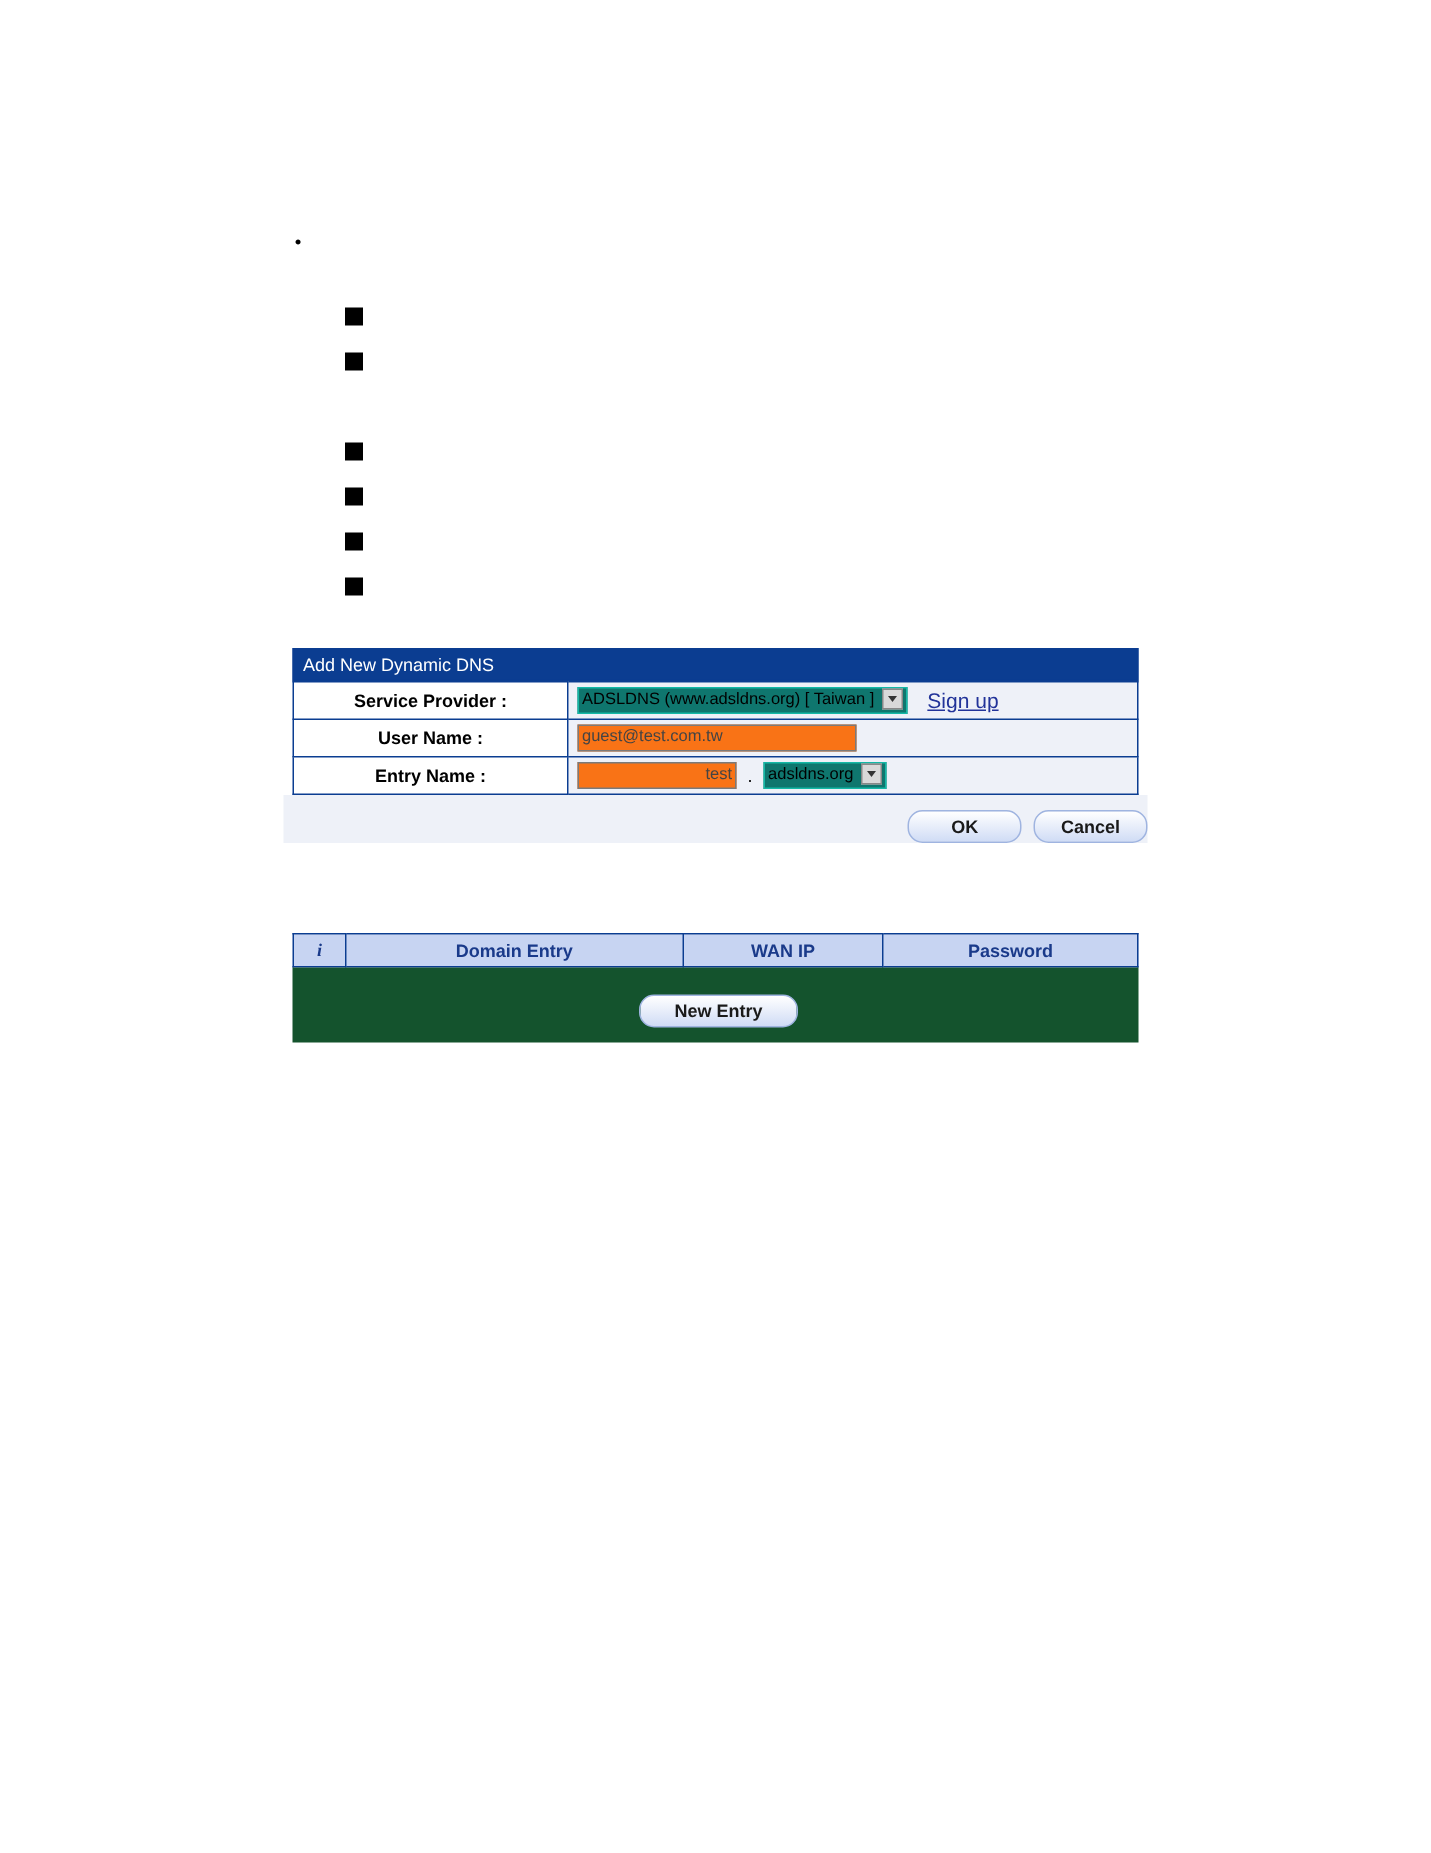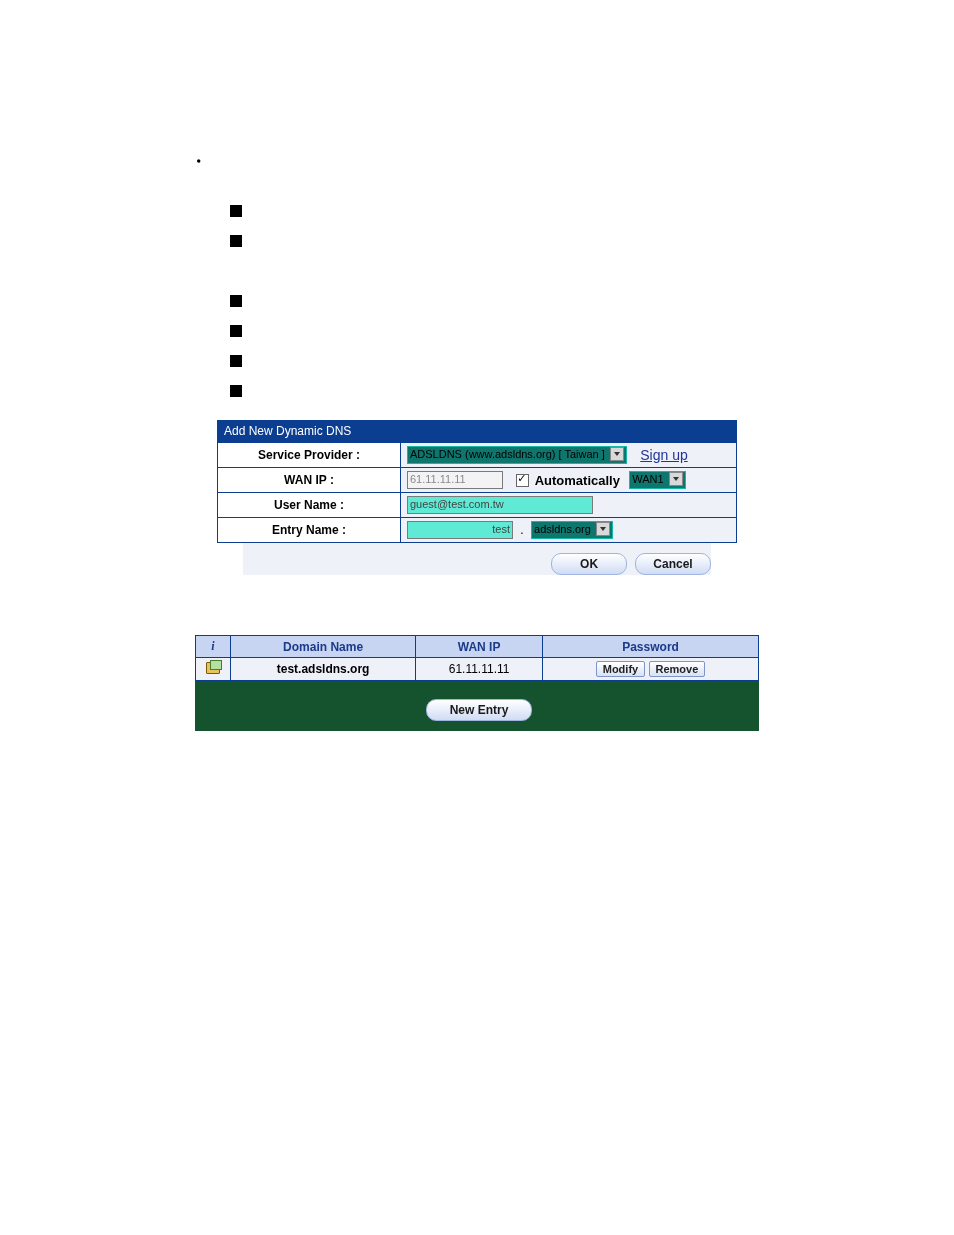--- a/index.html
+++ b/index.html
@@ -50,22 +50,22 @@
     height: 12px;
     background: #000;
   }
   .cont {
     margin-left: 68px;
     color: #fff;
     line-height: 26px;
     margin-bottom: 4px;
   }
   .panel {
-    width: 520px;
-    margin: 16px auto 0 auto;
+    width: 564px;
+    margin: 28px auto 0 auto;
   }
   .panel-header {
     background: #0b3d91;
     color: #ffffff;
     font-size: 12px;
     padding: 3px 6px;
     border: 1px solid #0b3d91;
   }
   .form-table {
     width: 100%;
@@ -111,21 +111,21 @@
   }
   .faux-select .arrow::after {
     content: "";
     border-left: 3px solid transparent;
     border-right: 3px solid transparent;
     border-top: 4px solid #333;
   }
   .faux-input {
     display: inline-block;
     border: 1px solid #7a7a7a;
-    background: #5eead4;
+    background: #f97316;
     font-size: 11px;
     height: 16px;
     line-height: 15px;
     padding: 0 2px;
     vertical-align: middle;
     color: #444;
     width: 180px;
   }
   .faux-input.disabled {
     color: #8a8a8a;
@@ -168,21 +168,21 @@
     vertical-align: middle;
   }
   .dots {
     letter-spacing: 1px;
     font-family: monospace;
   }
   .btn-row {
     text-align: right;
     padding: 10px 0 0 0;
     background: #eef1f8;
-    width: 468px;
+    width: 576px;
     margin: 0 auto;
     box-sizing: border-box;
   }
   .pill-btn {
     display: inline-block;
     min-width: 50px;
     text-align: center;
     font-size: 12px;
     font-weight: bold;
     padding: 3px 12px;
@@ -294,33 +294,20 @@
     <table class="form-table">
       <tbody>
           <tr>
         <td class="label">Service Provider :</td>
         <td class="value">
           <span class="faux-select">
             <span>ADSLDNS (www.adsldns.org) [ Taiwan ]</span>
             <span class="arrow"></span>
           </span>
           <a class="signup">Sign up</a>
-        </td>
-      </tr>
-      <tr>
-        <td class="label">WAN IP :</td>
-        <td class="value">
-          <span class="faux-input disabled">61.11.11.11</span>
-          &nbsp;&nbsp;
-          <span class="faux-checkbox"></span>
-          <span class="auto-label">Automatically</span>
-          <span class="faux-select">
-            <span>WAN1</span>
-            <span class="arrow"></span>
-          </span>
         </td>
       </tr>
       <tr>
         <td class="label">User Name :</td>
         <td class="value">
           <span class="faux-input">guest@test.com.tw</span>
         </td>
       </tr>
       <tr>
         <td class="label">Entry Name :</td>
@@ -338,32 +325,23 @@
   </div>
   <div class="btn-row">
     <span class="pill-btn">OK</span>
     <span class="pill-btn">Cancel</span>
   </div>
 
   <table class="listing">
     <tbody>
         <tr>
       <th class="iconcol"><span class="info-i">i</span></th>
-      <th>Domain Name</th>
+      <th>Domain Entry</th>
       <th>WAN IP</th>
       <th>Password</th>
-    </tr>
-    <tr>
-      <td><span class="status-icon"></span></td>
-      <td class="bold">test.adsldns.org</td>
-      <td>61.11.11.11</td>
-      <td>
-        <span class="small-btn">Modify</span>
-        <span class="small-btn">Remove</span>
-      </td>
     </tr>
   </tbody>
     </table>
   <div class="listing-wrap">
     <div class="spacer"></div>
     <span class="pill-btn new-entry">New Entry</span>
   </div>
 
 </div>
 

